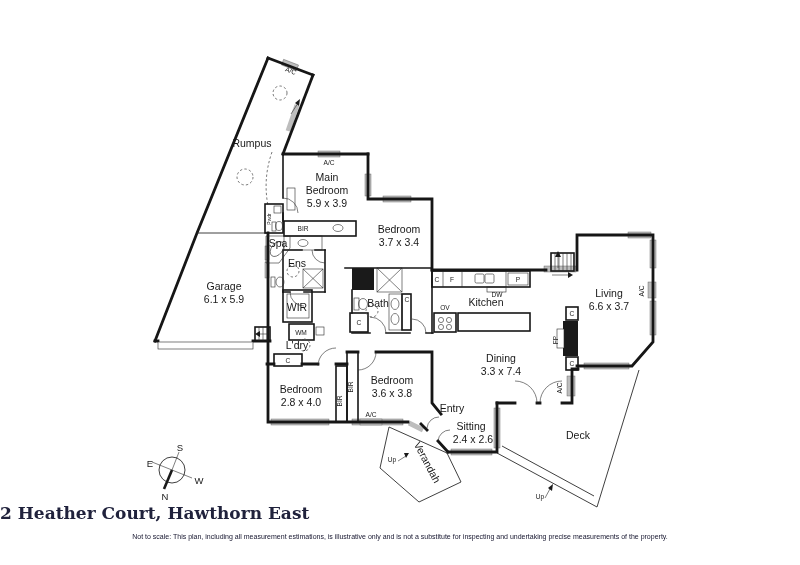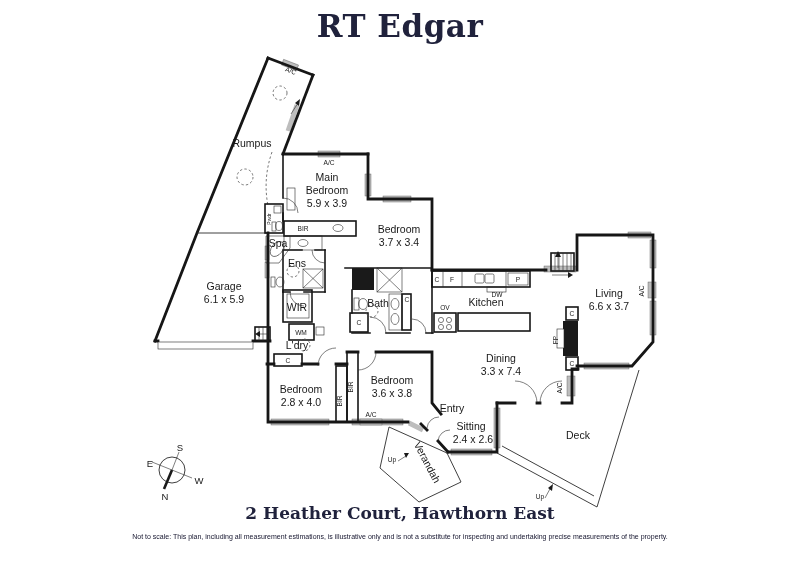--- a/index.html
+++ b/index.html
@@ -1,21 +1,21 @@
 <!DOCTYPE html>
 <html><head>
 <meta charset="utf-8">
 <style>
   html,body{margin:0;padding:0;background:#ffffff;}
   #page{position:relative;width:800px;height:565px;background:#ffffff;overflow:hidden;
         font-family:"Liberation Sans", sans-serif;}
   .brand{position:absolute;top:8px;left:0;width:100%;text-align:center;
          font-family:"DejaVu Serif","Liberation Serif",serif;font-weight:600;
          font-size:31px;color:#20223c;letter-spacing:0.5px;}
-  .address{position:absolute;top:503px;left:0;width:100%;text-align:center;
+  .address{position:absolute;top:503px;left:0;width:100%;text-align:left;
            font-family:"DejaVu Serif","Liberation Serif",serif;font-weight:700;
            font-size:17px;color:#20223c;}
   .disclaimer{position:absolute;top:533px;left:0;width:100%;text-align:center;
               font-size:7px;color:#15152e;}
   svg{position:absolute;top:0;left:0;}
   svg text{font-family:"Liberation Sans",sans-serif;fill:#181818;}
   .rm{font-size:10.5px;text-anchor:middle;}
   .sm{font-size:6.6px;text-anchor:middle;}
   .tiny{font-size:5px;text-anchor:middle;}
   .cp{font-size:9.5px;text-anchor:middle;}
@@ -28,21 +28,20 @@
   .dash{stroke:#555;stroke-width:0.8;fill:none;stroke-dasharray:2.4 2.2;}
   .blk{fill:#1a1a1a;stroke:none;}
   .wht{fill:#ffffff;stroke:#2a2a2a;stroke-width:0.6;}
   .ah{fill:#1a1a1a;stroke:none;}
 </style>
 </head>
 <body>
 
 <div id="page">
 
-  <div class="brand">RT Edgar</div>
 
   <svg width="800" height="565" viewBox="0 0 800 565">
 
     <g>
       <line class="winline" x1="297" y1="105" x2="288" y2="131"></line>
       <rect class="win" x="318" y="151" width="22" height="6"></rect>
       <rect class="win" x="282" y="62" width="16" height="6" transform="rotate(21 290 65)"></rect>
       <rect class="win" x="365" y="174" width="6" height="22"></rect>
       <rect class="win" x="383" y="196" width="28" height="6"></rect>
       <rect class="win" x="544" y="266" width="32" height="6"></rect>

